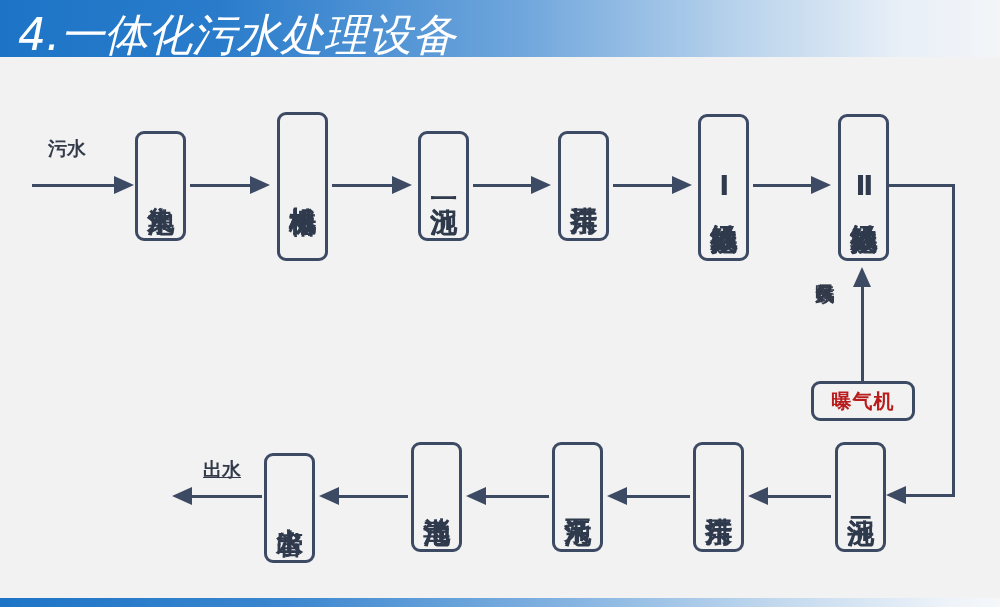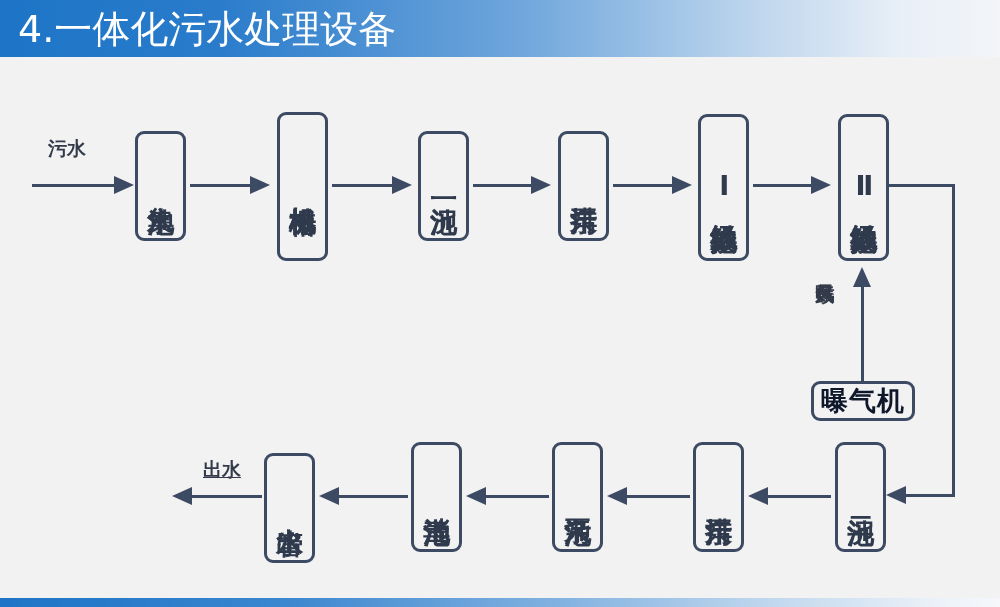--- a/index.html
+++ b/index.html
@@ -19,26 +19,27 @@
   #header-bar {
     position: absolute;
     left: 0; top: 0;
     width: 1000px;
     height: 57px;
     background: linear-gradient(to right, #1d74c6 0%, #2a7ccb 22%, #6fa6dc 52%, #b9d3ec 74%, #e8eff7 90%, #f3f5f8 100%);
   }
   #header-title {
     position: absolute;
     left: 18px;
-    top: 3px;
-    font-size: 38px;
+    top: 9px;
+    font-size: 44px;
     line-height: 52px;
     color: #ffffff;
     letter-spacing: 0px;
     white-space: nowrap;
+    font-style: italic;
   }
 
   
   #footer-bar {
     position: absolute;
     left: 0;
     top: 598px;
     width: 1000px;
     height: 9px;
     background: linear-gradient(to right, #1d74c6 0%, #3a86cf 28%, #7fb0e0 55%, #c3d9ee 78%, #eef3f9 95%, #f5f7fa 100%);
@@ -68,24 +69,24 @@
     writing-mode: vertical-rl;
     text-orientation: upright;
     font-size: 27px;
     line-height: 1.06;
     letter-spacing: 1px;
     font-weight: 600;
     color: #2f3a4d;
     white-space: nowrap;
   }
   .node .htext {
-    font-size: 27px;
+    font-size: 20px;
     font-weight: 600;
     letter-spacing: 1px;
-    color: #0f172a;
+    color: #b91c1c;
     white-space: nowrap;
   }
 
   
   .line-h {
     position: absolute;
     height: 3px;
     background: #3d4a63;
   }
   .line-v {

